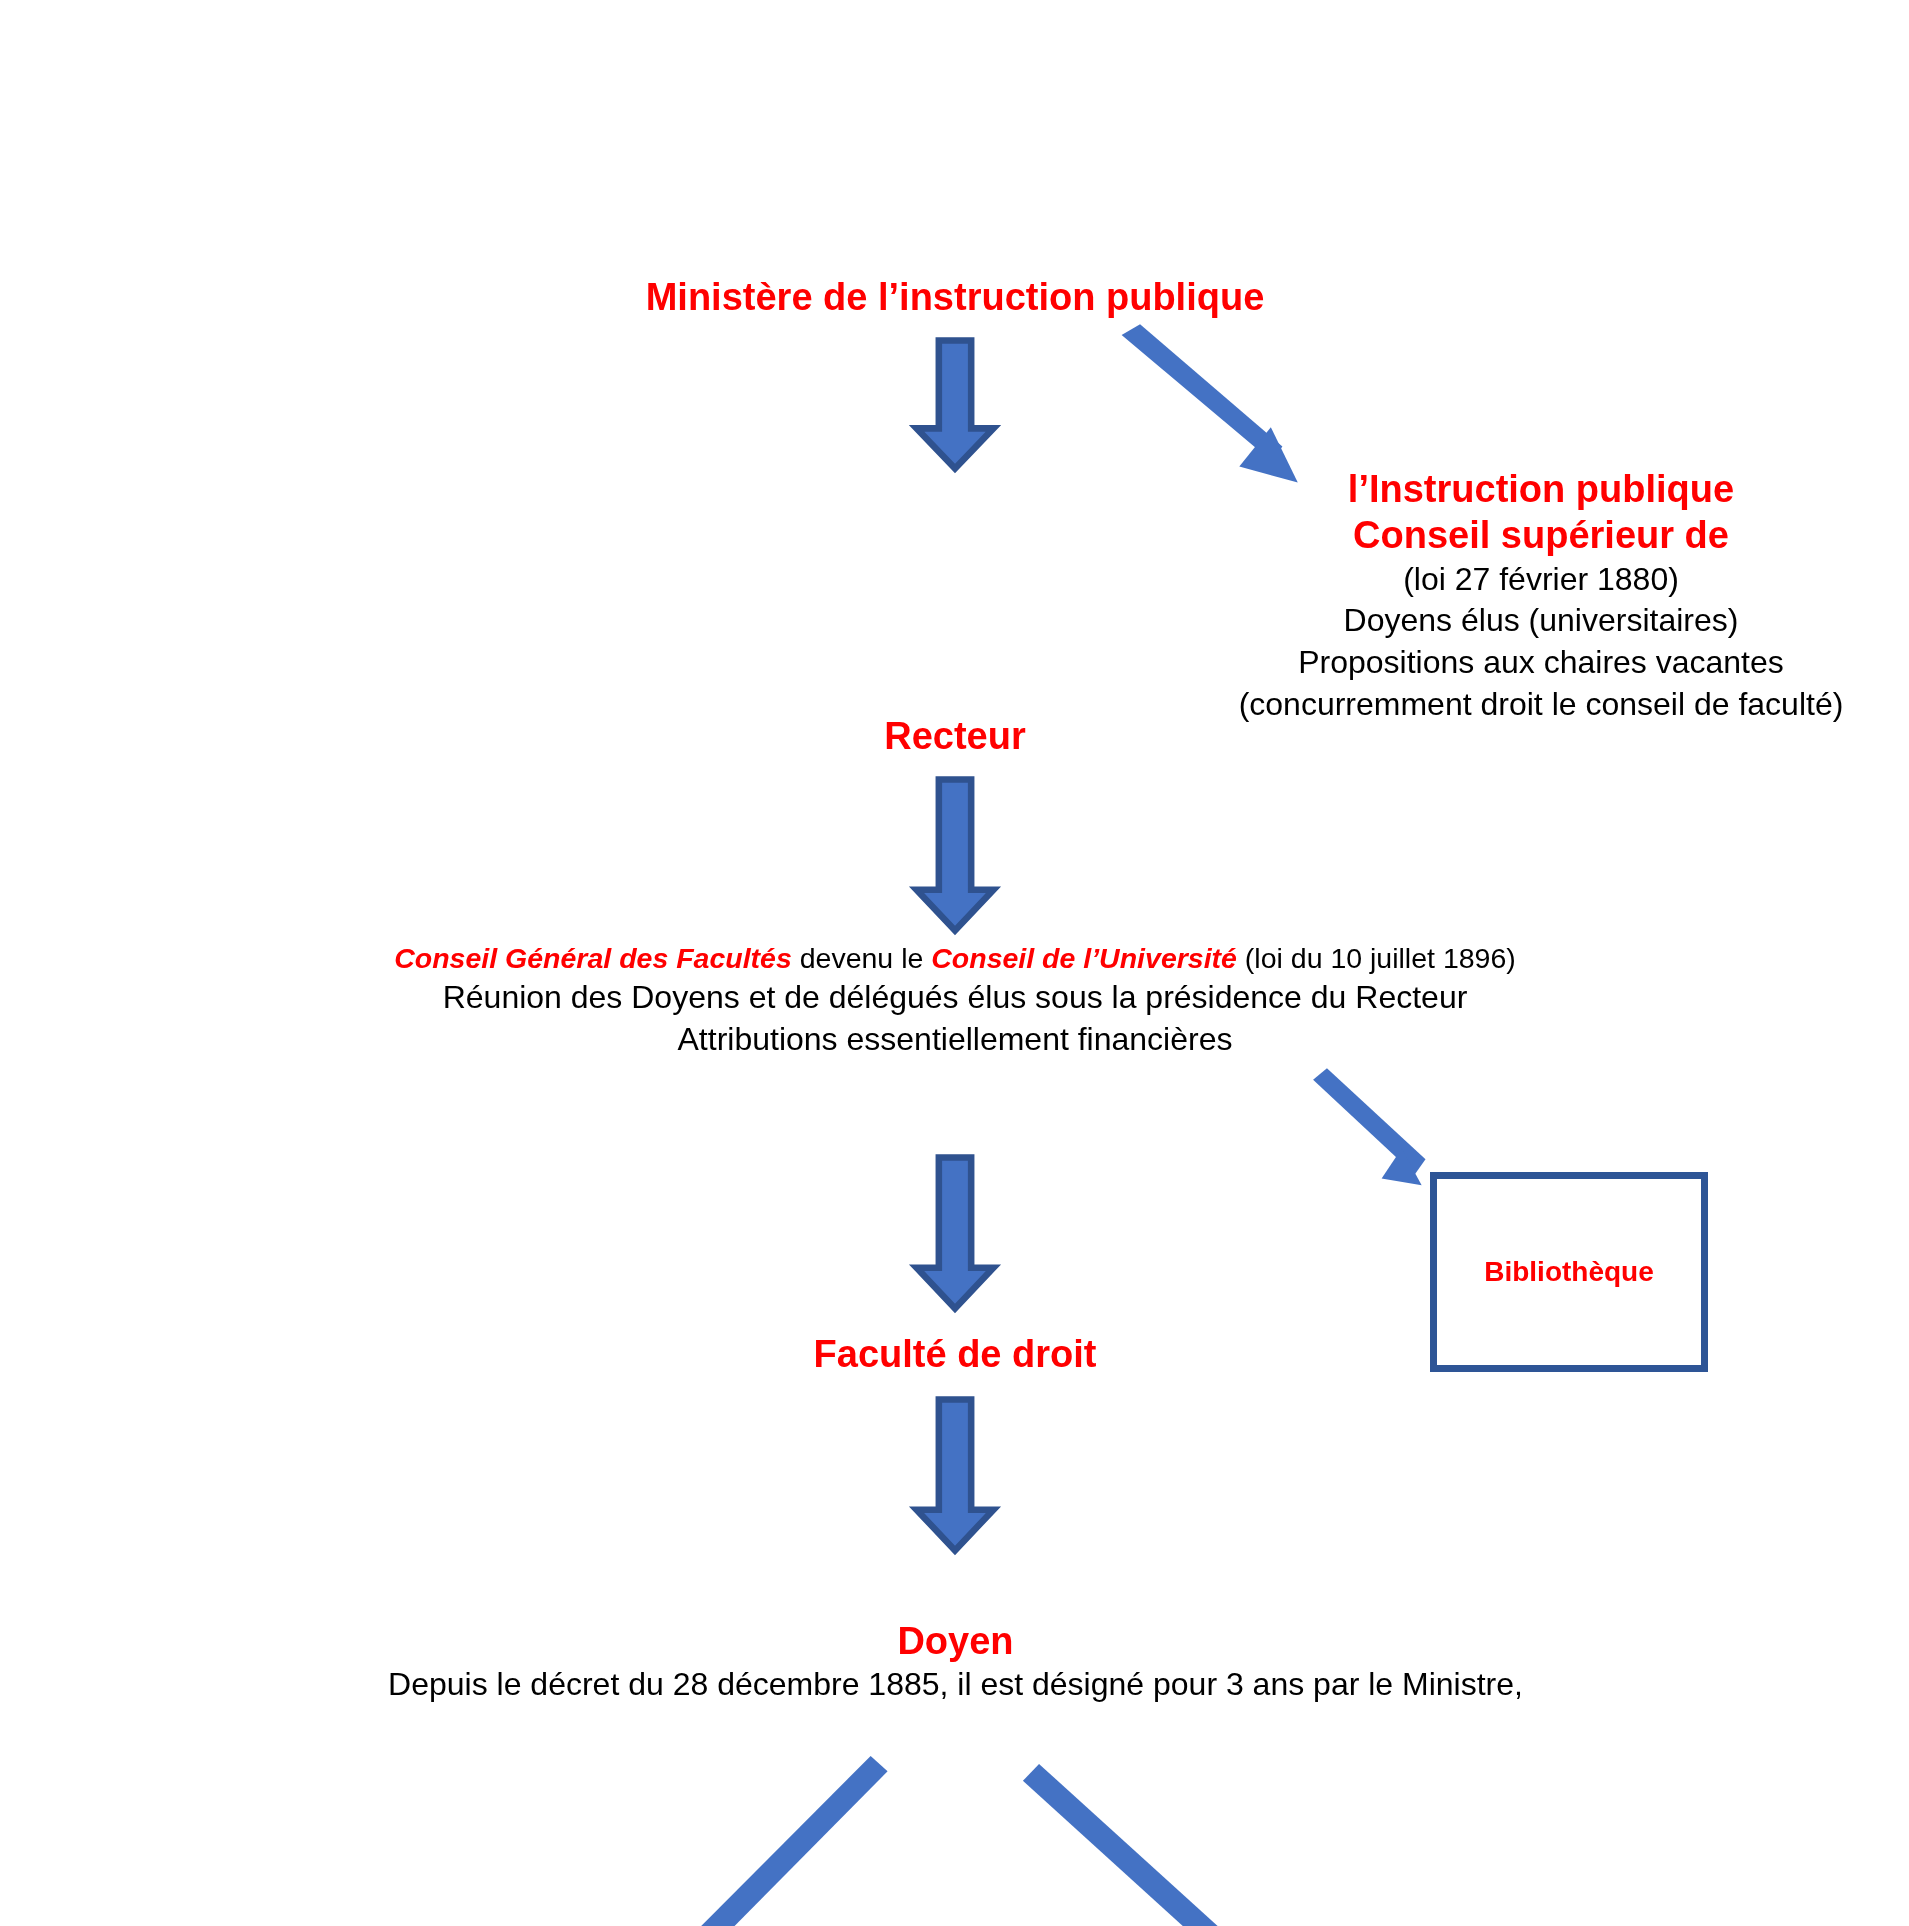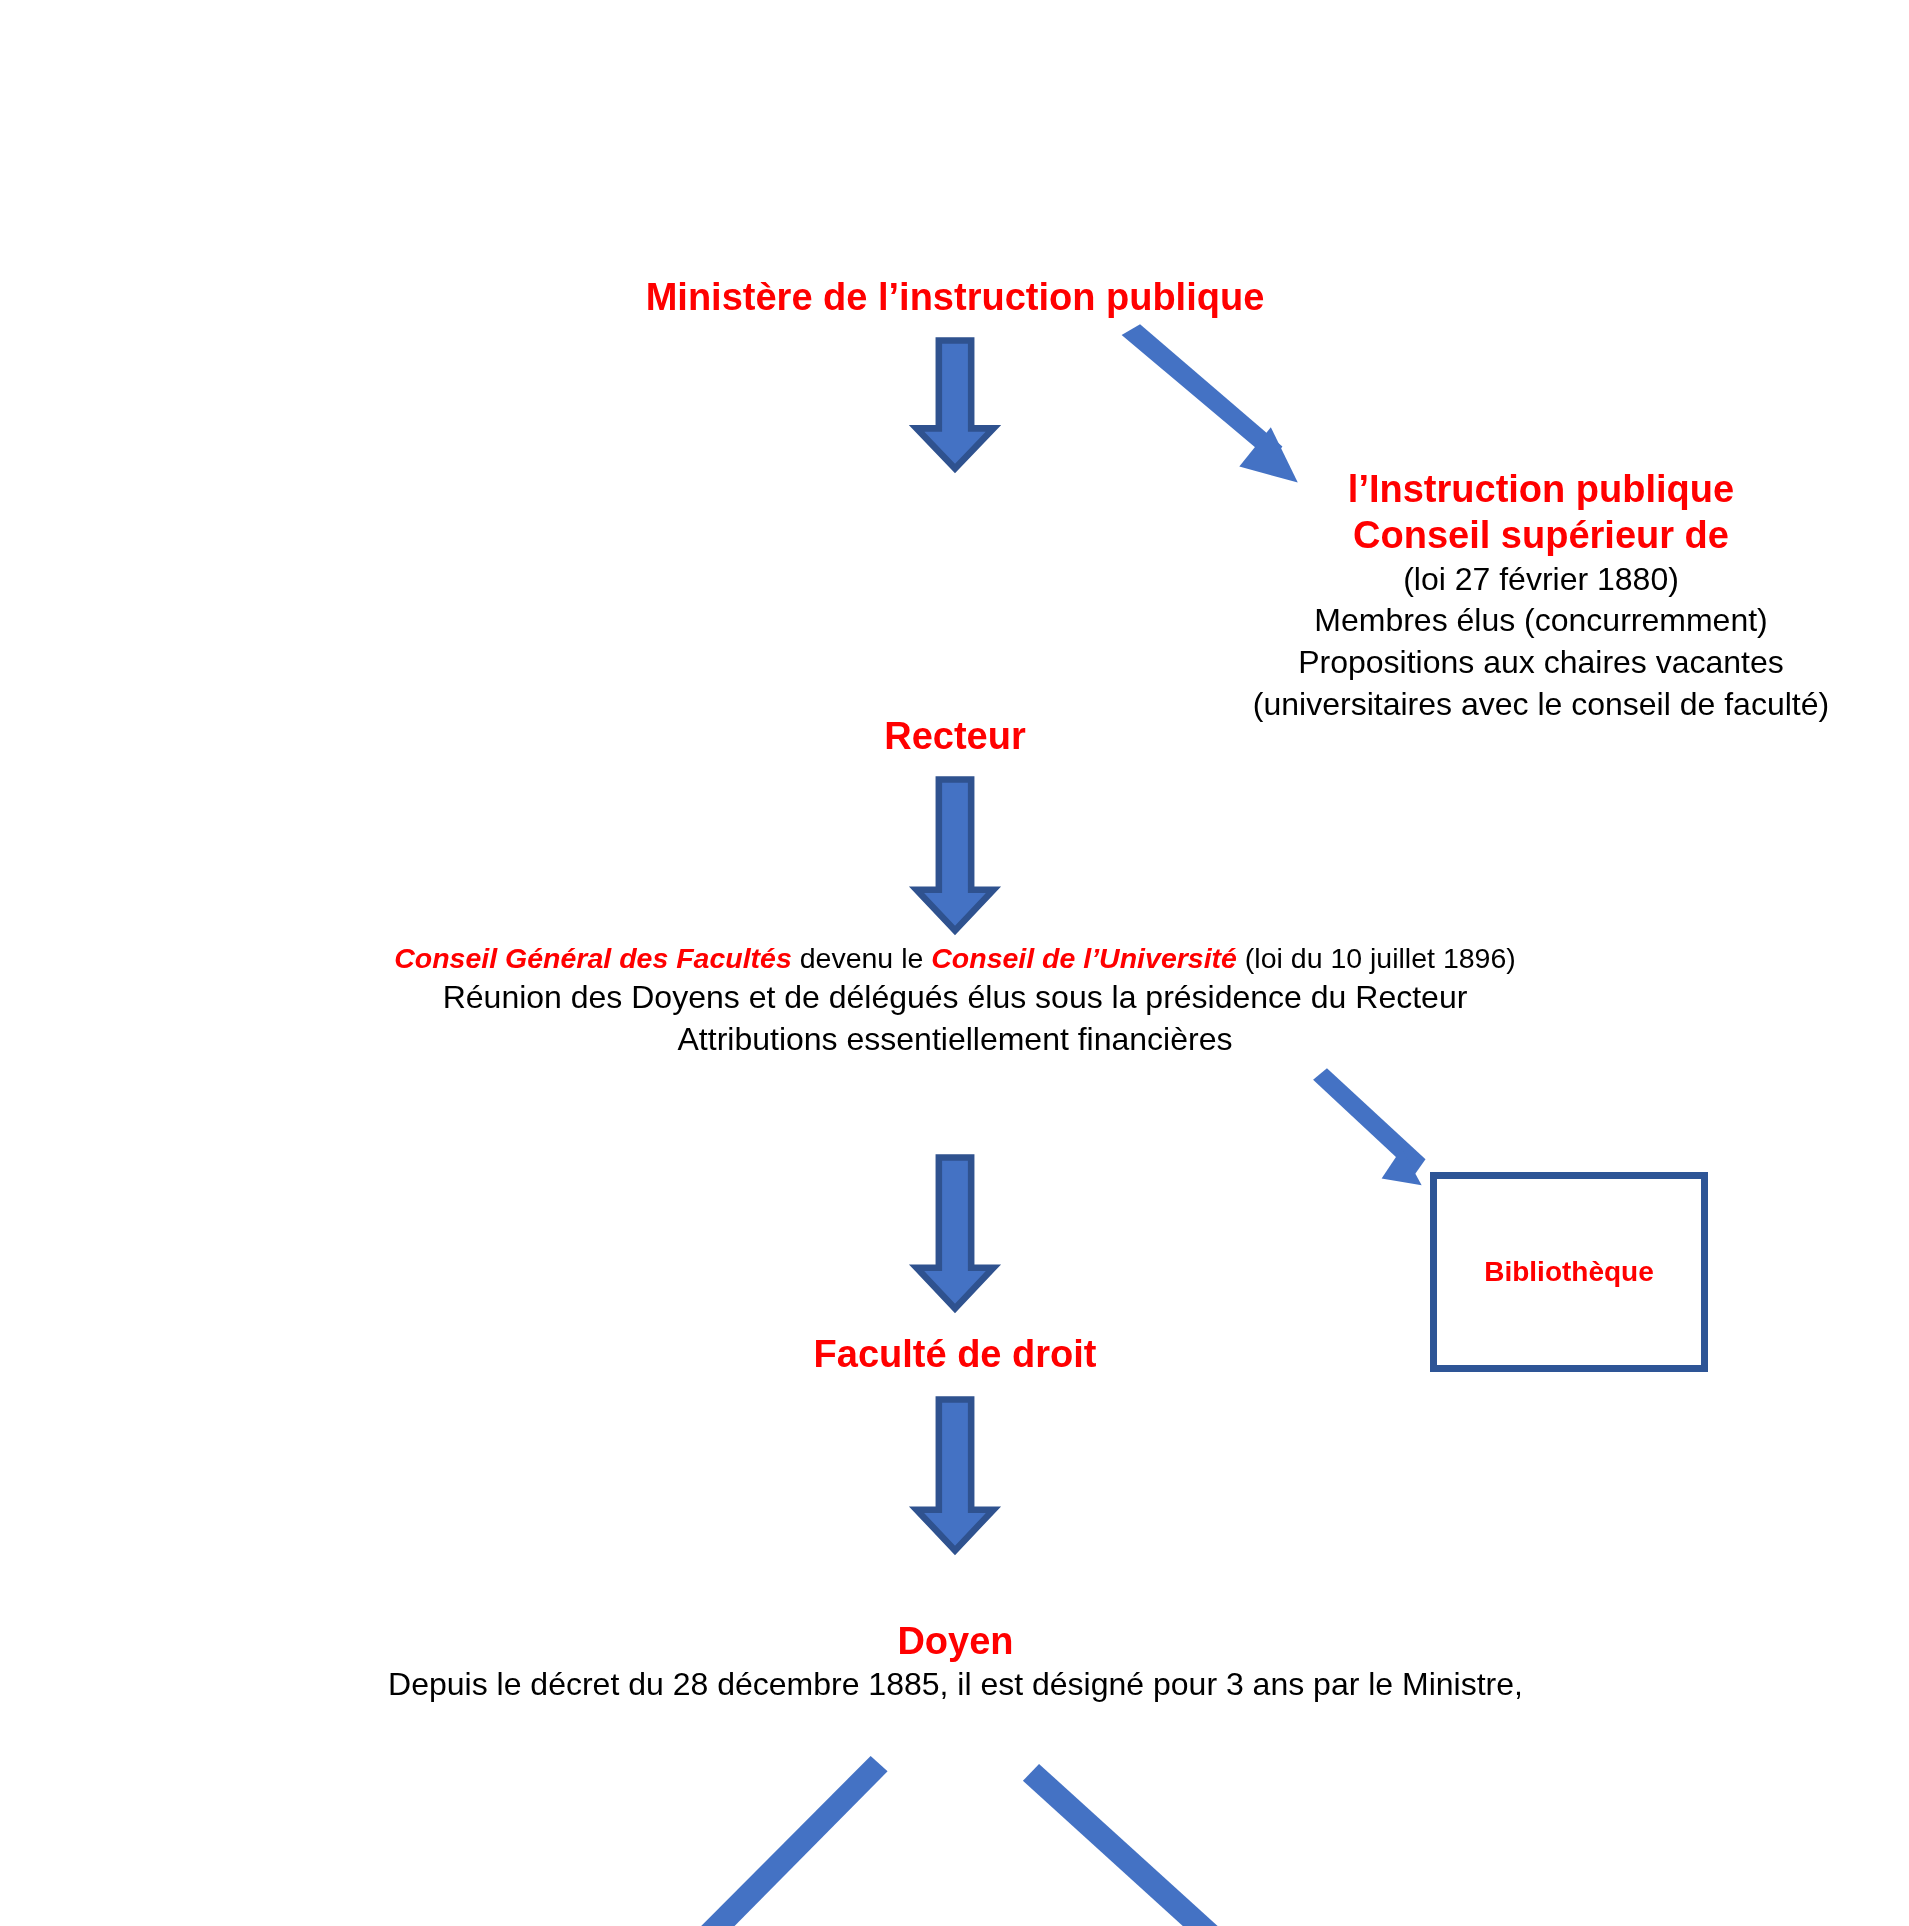--- a/index.html
+++ b/index.html
@@ -57,23 +57,23 @@
 
   <svg class="arrow" style="left:1117px;top:331px;width:200px;height:154px;" viewBox="0 0 520 400">
     <polygon points="12,10 60,-18 430,300 404,340" fill="#4472C4"></polygon>
     <polygon points="400,250 470,394 318,352" fill="#4472C4"></polygon>
   </svg>
 
   <div class="block ctr" style="left:1229px;top:466px;width:624px;">
     <div class="t-head red">l’Instruction publique</div>
     <div class="t-head red">Conseil supérieur de</div>
     <div class="t-body blk">(loi 27 février 1880)</div>
-    <div class="t-body blk">Membres élus (concurremment)</div>
+    <div class="t-body blk">Doyens élus (universitaires)</div>
     <div class="t-body blk">Propositions aux chaires vacantes</div>
-    <div class="t-body blk">(universitaires avec le conseil de faculté)</div>
+    <div class="t-body blk">(concurremment droit le conseil de faculté)</div>
   </div>
 
   <div class="lbl cx t-head red ctr" style="left:955px;top:713px;">Recteur</div>
 
   <svg class="arrow" style="left:901px;top:778px;width:108px;height:154px;" viewBox="0 0 280 400">
     <polygon points="98,4 182,4 182,290 240,290 140,396 40,290 98,290" fill="#4472C4" stroke="#2F528F" stroke-width="17"></polygon>
   </svg>
 
   <div class="block ctr" style="left:231px;top:940px;width:1448px;">
     <div class="t-body" style="font-size:28.5px;">

